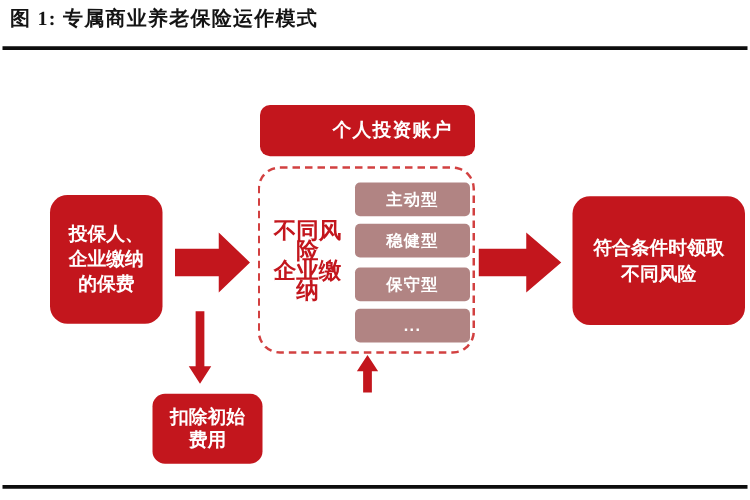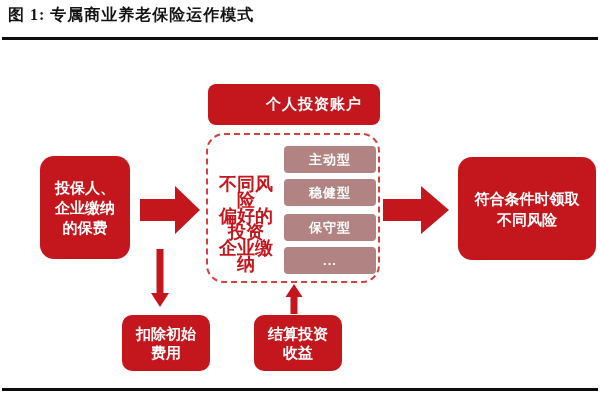--- a/index.html
+++ b/index.html
@@ -77,21 +77,20 @@
     <polygon points="290.5,314 290.5,297 285.5,297 294,284 302.5,297 297.5,297 297.5,314"></polygon>
   </svg>
 
   <div class="node node-account">
     <div>个人投资账户</div>
   </div>
 
   <div class="dashed-group">
     <div class="portfolio-note">
       <div>不同风险</div>
-      <div>偏好的投资</div>
       <div>企业缴纳</div>
     </div>
     <div class="option option-1">
       <span>主动型</span>
     </div>
     <div class="option option-3">
       <span>保守型</span>
     </div>
     <div class="option option-2">
       <span>稳健型</span>
@@ -110,18 +109,14 @@
   <div class="node node-receive">
     <div>符合条件时领取</div>
     <div>不同风险</div>
   </div>
 
   <div class="node node-deduct">
     <div>扣除初始</div>
     <div>费用</div>
   </div>
 
-  <div class="node node-settle">
-    <div>结算投资</div>
-    <div>收益</div>
-  </div>
 
 </div>
 
 </body></html>

